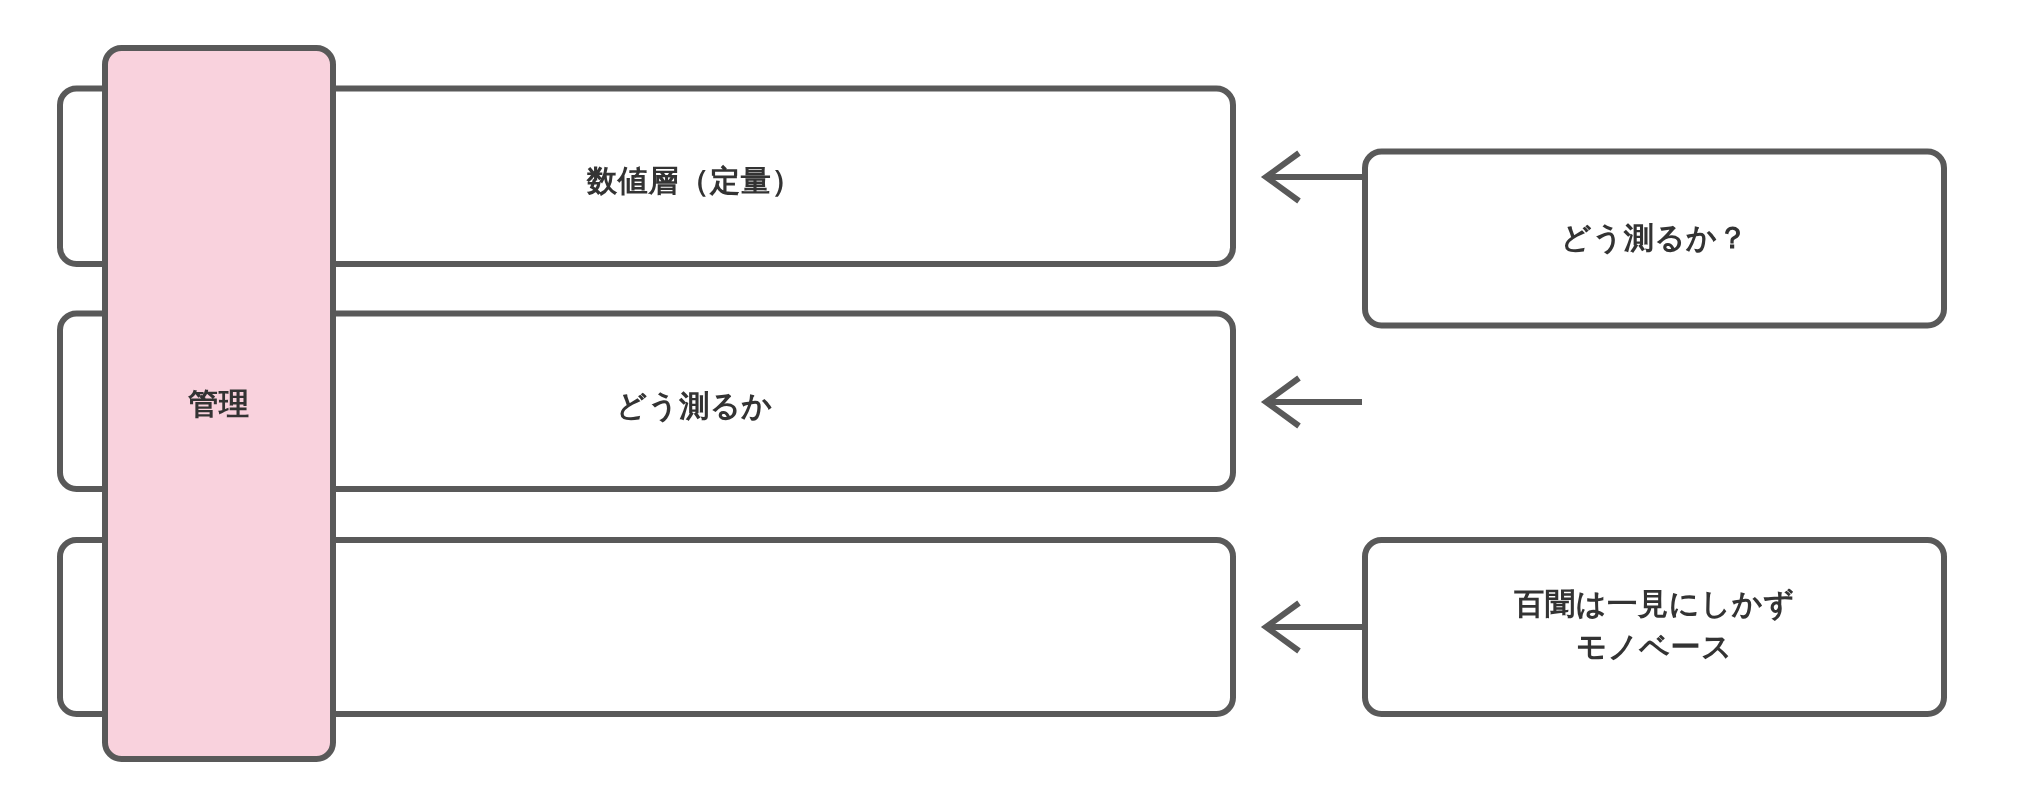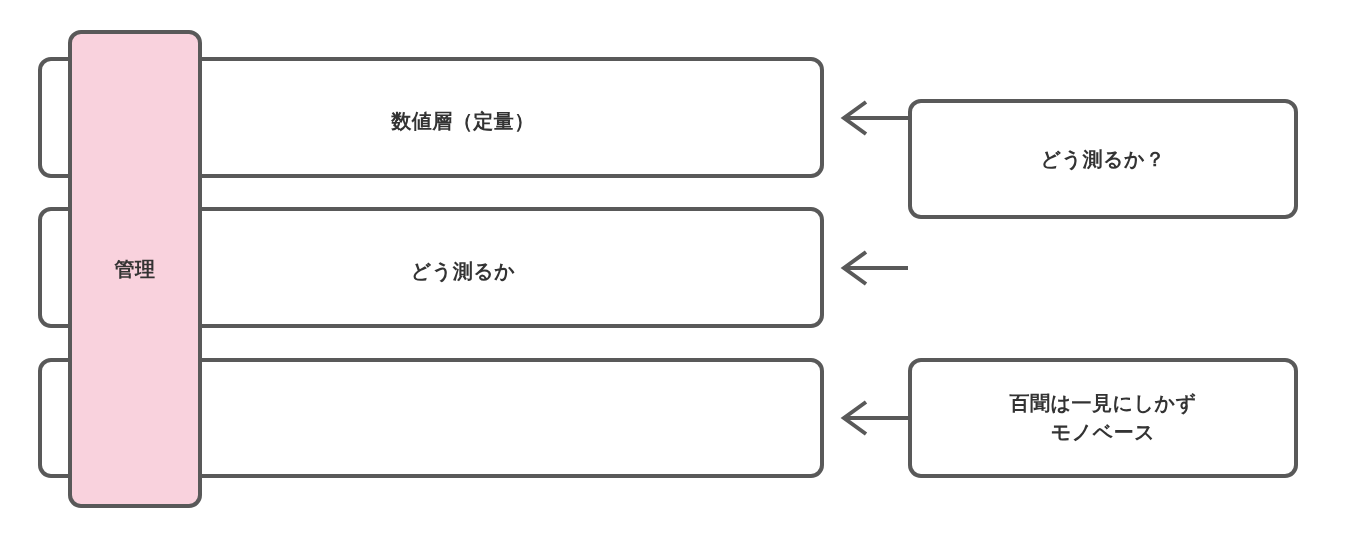--- a/index.html
+++ b/index.html
@@ -63,21 +63,21 @@
     letter-spacing: 0.5px;
     line-height: 1.45;
     padding: 0 14px;
   }
 
   
   .pink-box {
     position: absolute;
     left: 68px;
     top: 30px;
-    width: 134px;
+    width: 156px;
     height: 478px;
     box-sizing: border-box;
     border: 4px solid #595959;
     border-radius: 13px;
     background: #f9d2dd;
     display: flex;
     align-items: center;
     justify-content: center;
     z-index: 4;
   }

